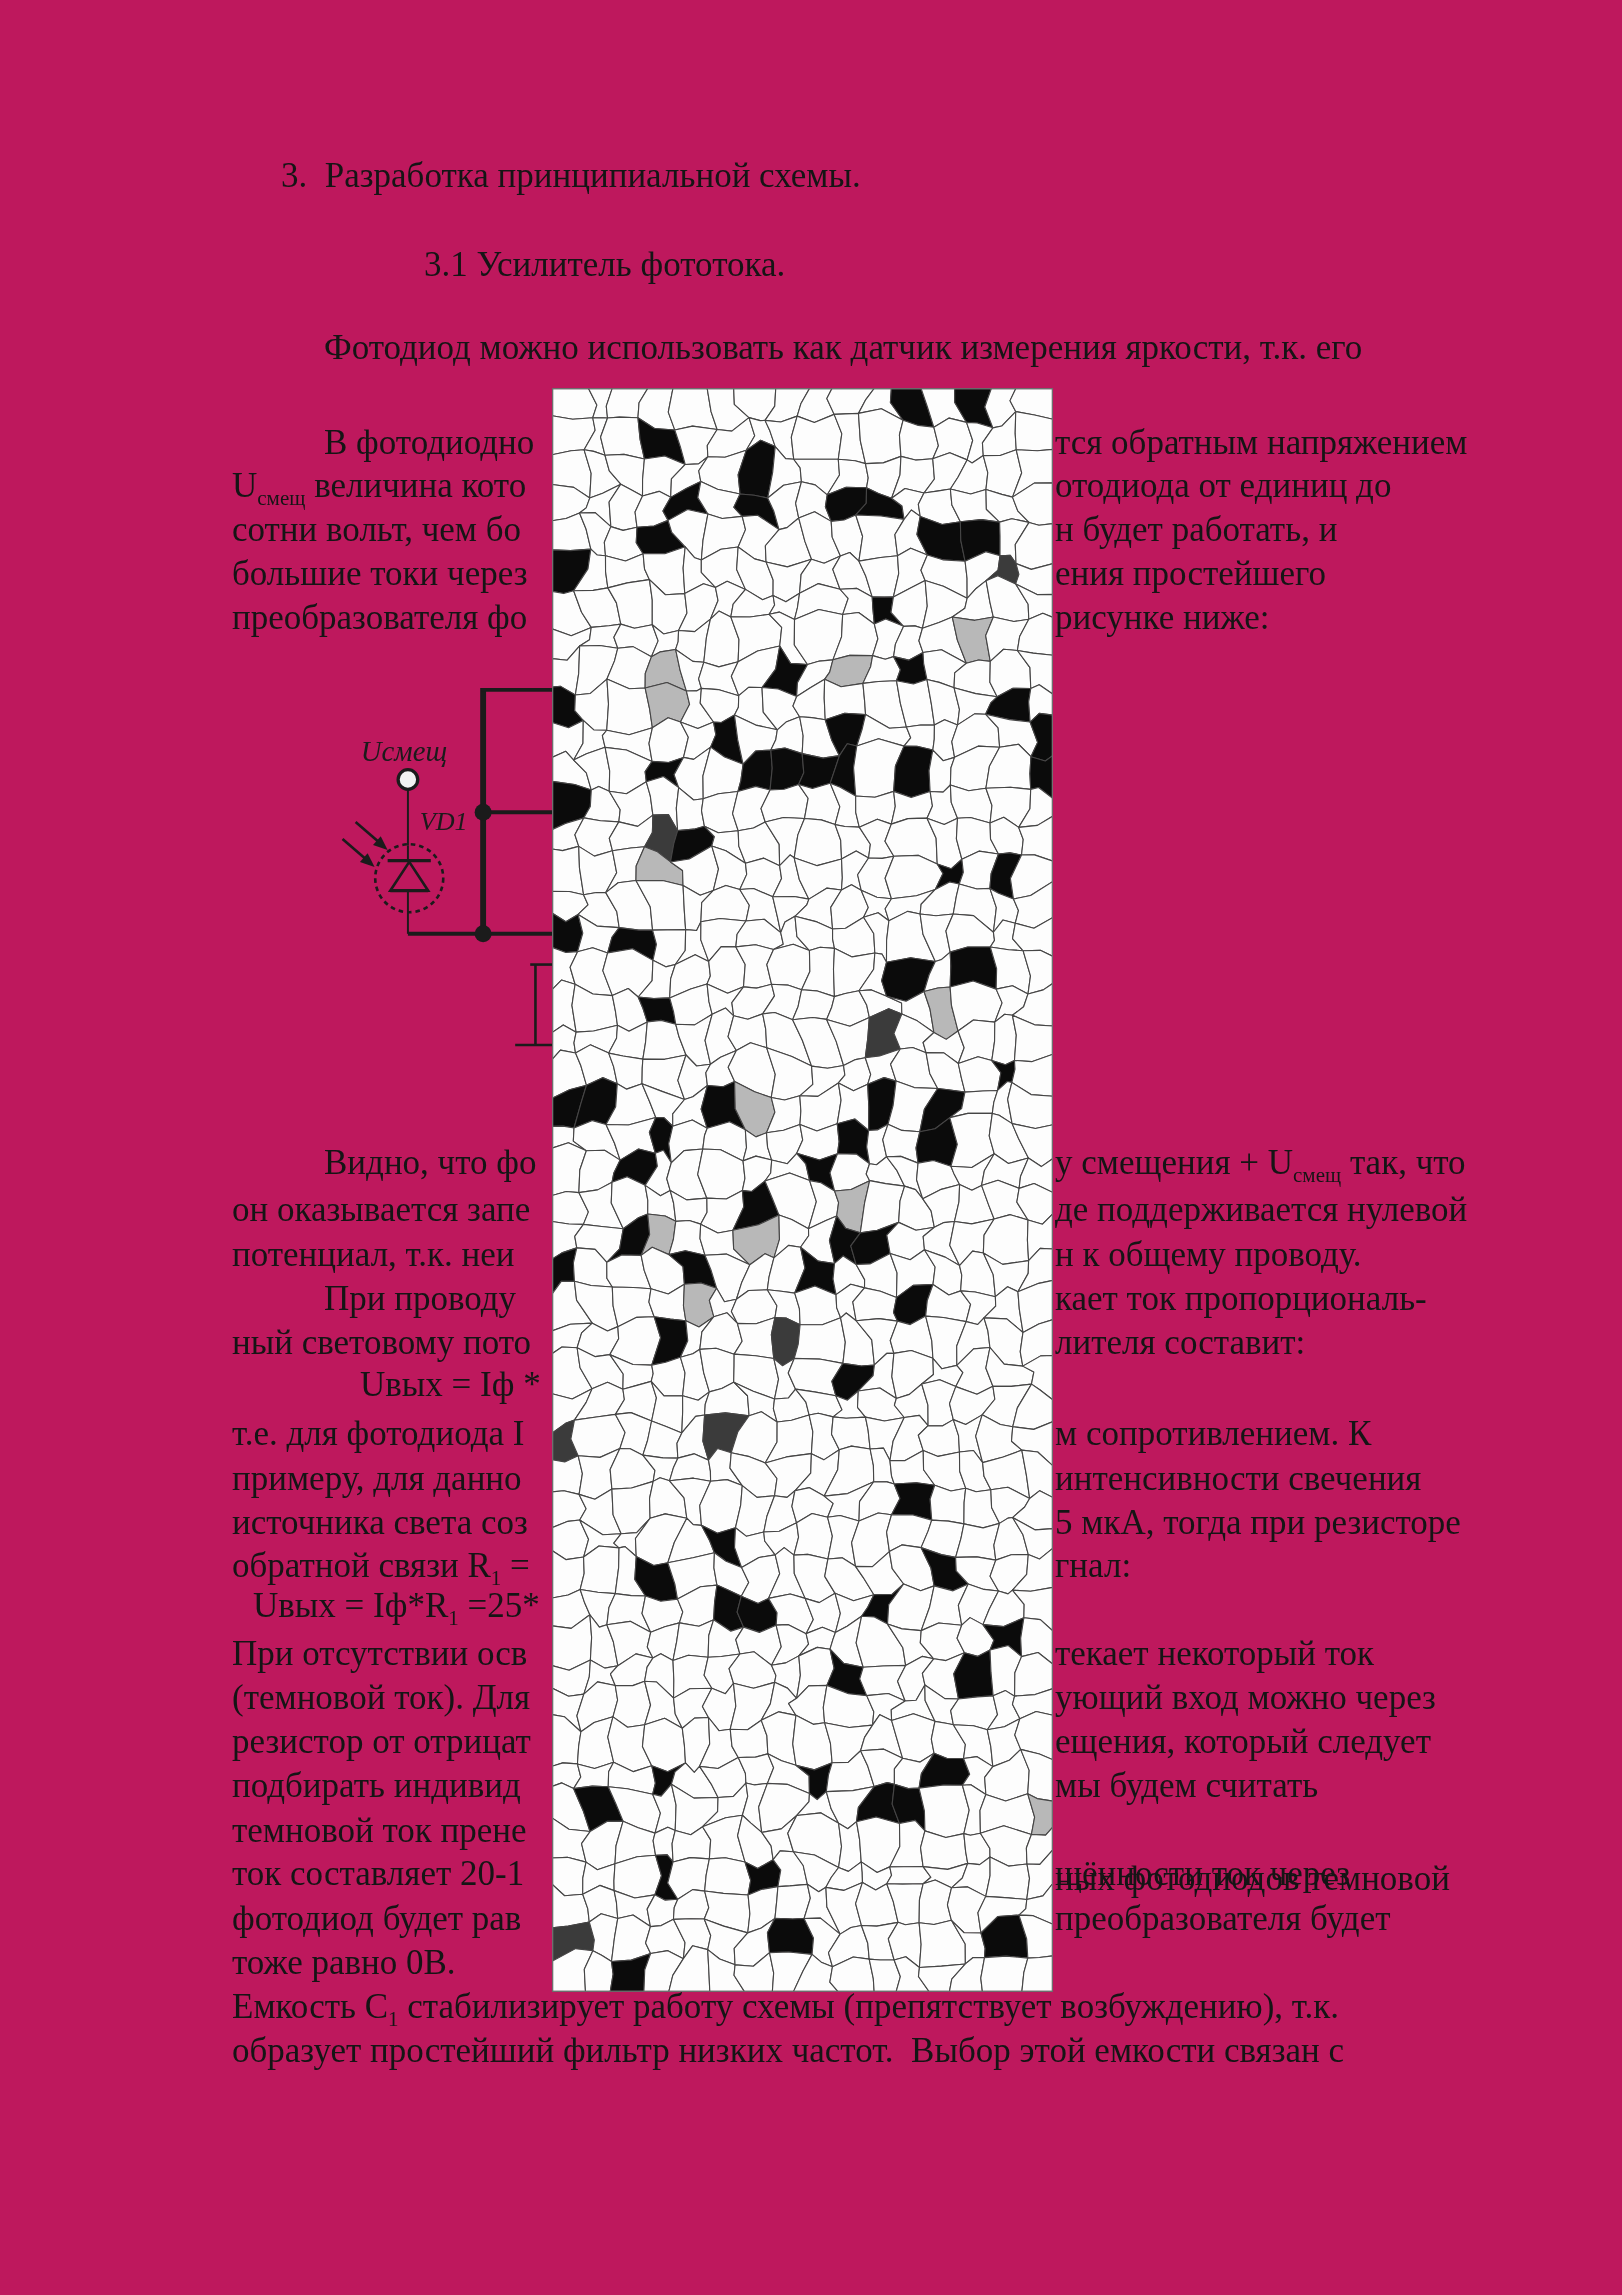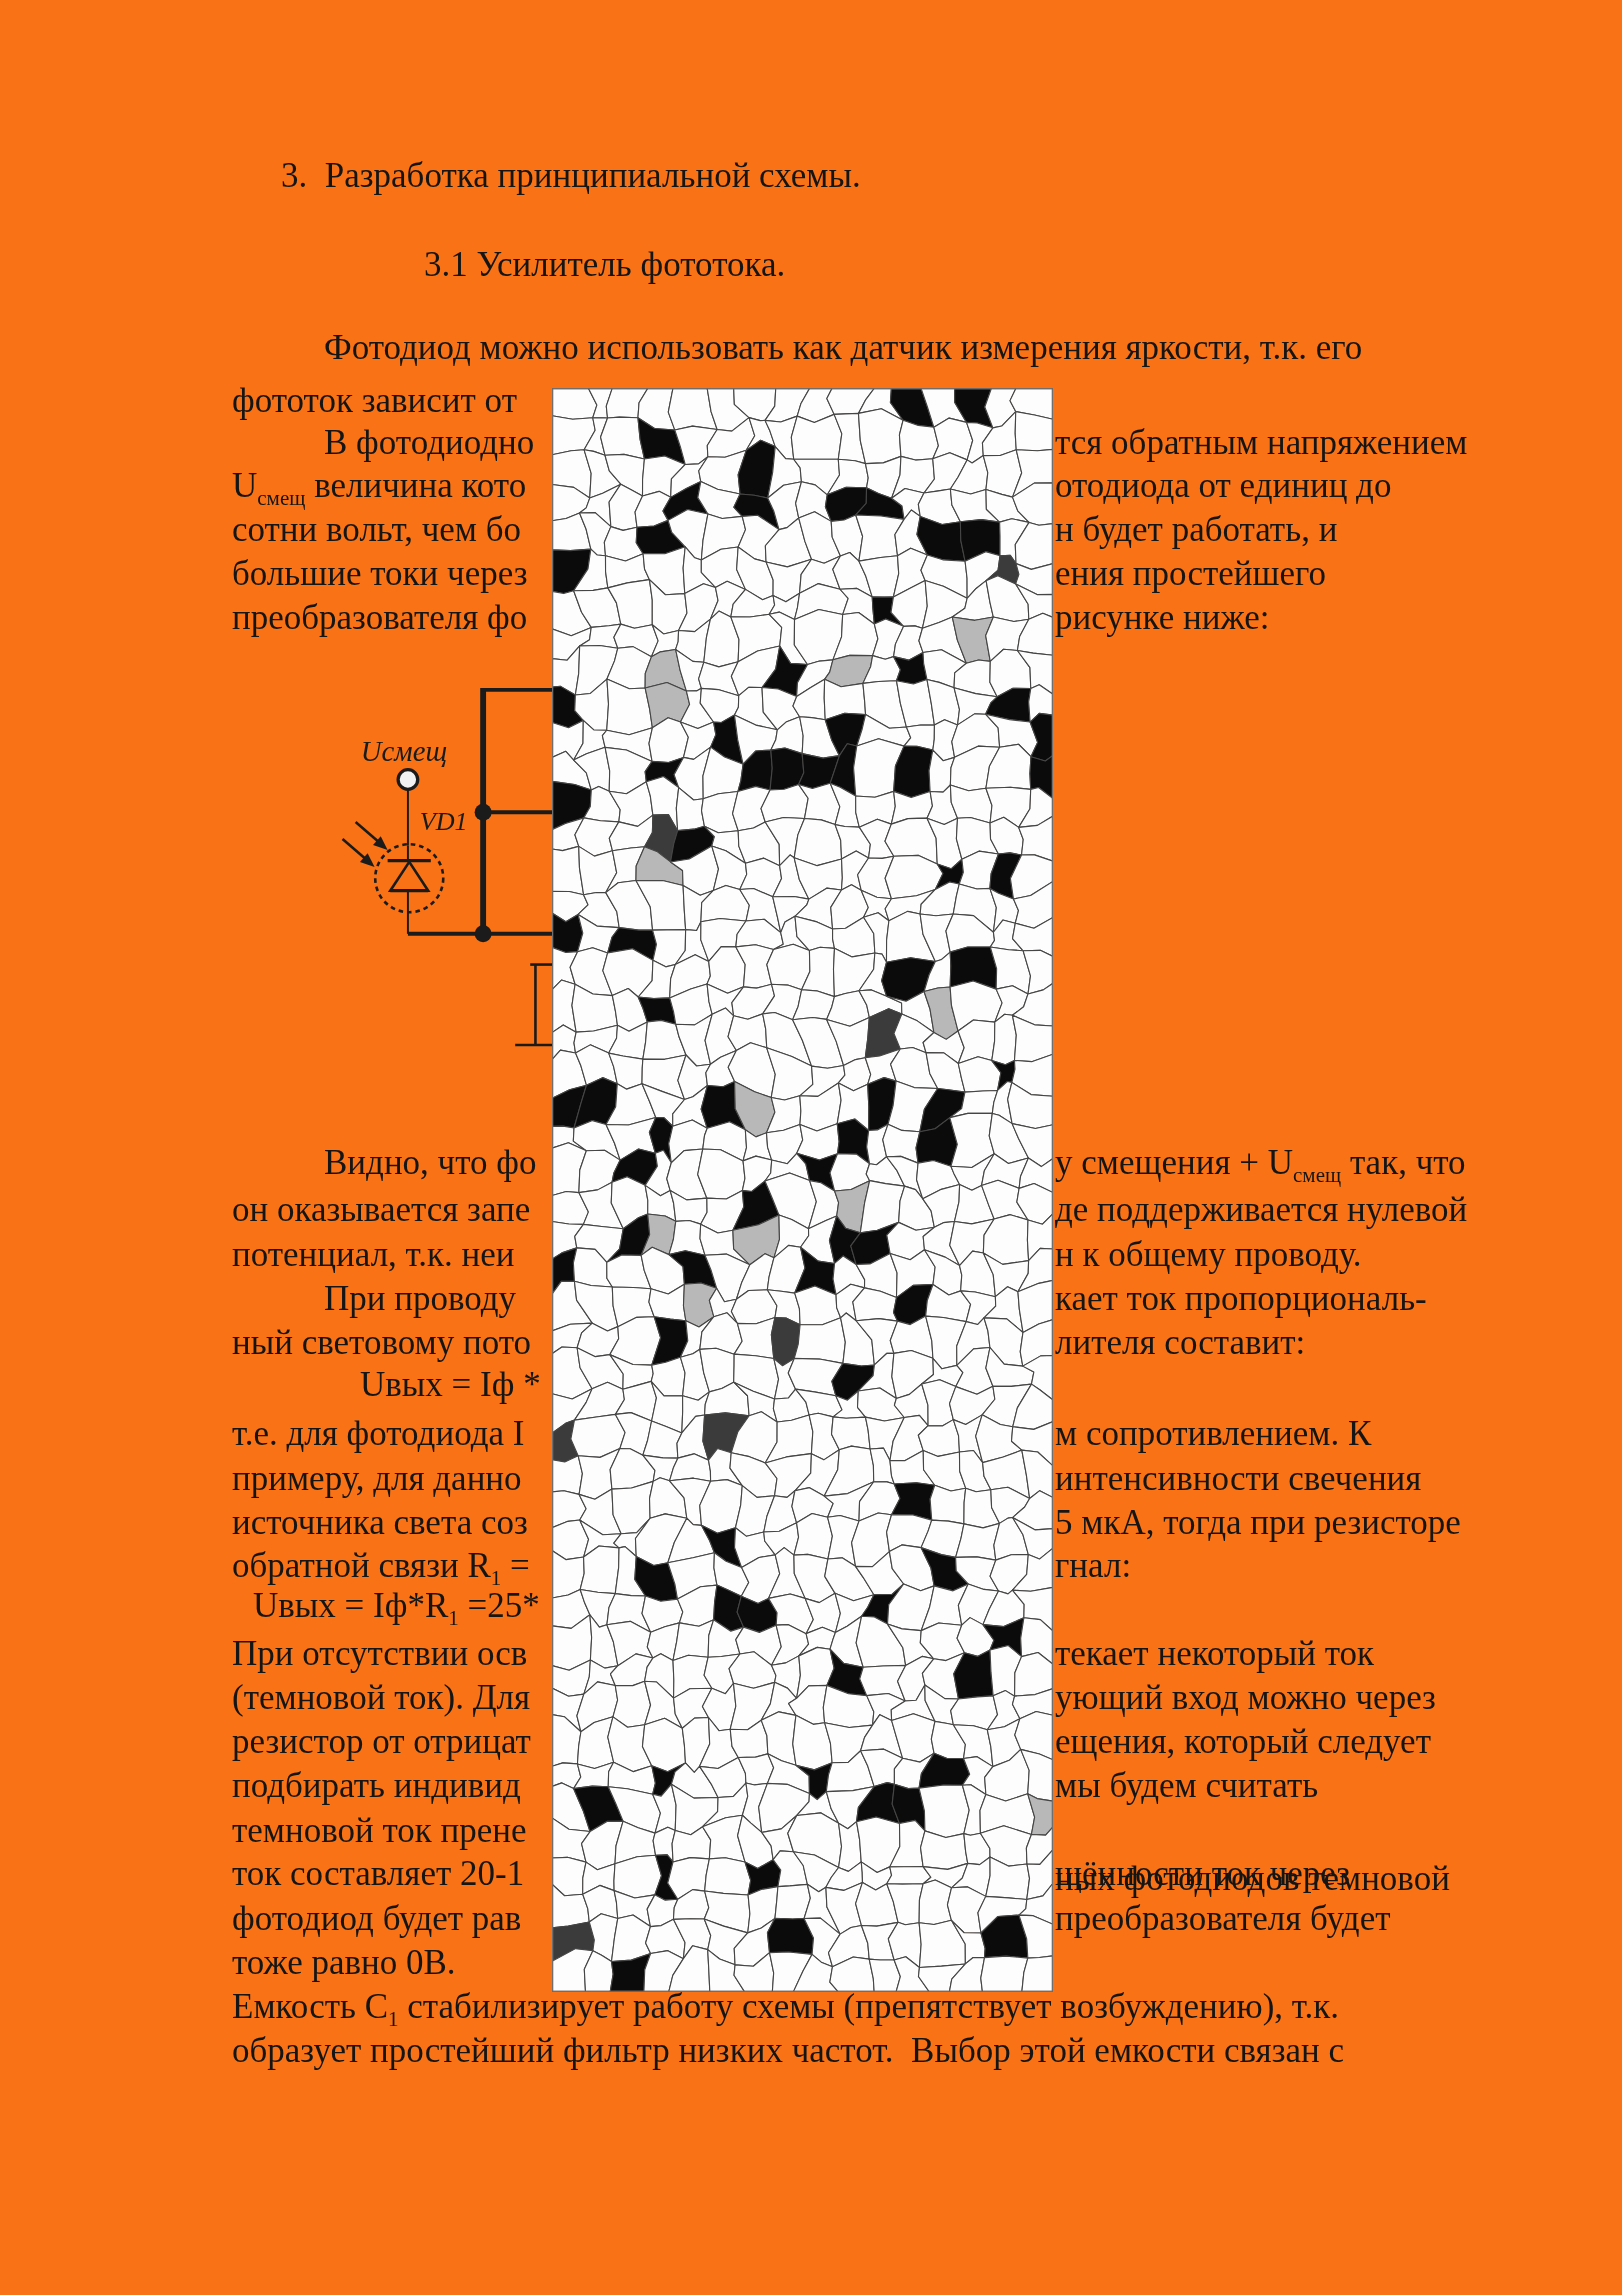--- a/index.html
+++ b/index.html
@@ -1,19 +1,19 @@
 <!DOCTYPE html>
 <html style="font-size:10.5px"><head>
 <meta charset="utf-8">
 <style>
   html,body{margin:0;padding:0;background:#9a9a9a;}
   .page{
     position:relative;
     width:1623px;height:2295px;
-    background:#f97316;
+    background:#be185d;
     overflow:hidden;
     font-family:"Liberation Serif", serif;
     color:#151515;
   }
   .tline{
     position:absolute;left:0;top:0;width:100%;
     font-size:35px;line-height:39px;height:39px;
     white-space:pre;
   }
   .frag{position:absolute;top:0;white-space:pre;}
@@ -65,21 +65,20 @@
         <line x1="818" y1="1475" x2="818" y2="1598" stroke-width="4"></line>
         <line x1="810" y1="1475" x2="852" y2="1475" stroke-width="4"></line>
         <line x1="787" y1="1598" x2="852" y2="1598" stroke-width="4"></line>
       </g>
     </g>
     <text x="551" y="1163" font-size="44" font-style="italic" fill="#1b1b1b">Uсмещ</text>
     <text x="641" y="1270" font-size="40" font-style="italic" fill="#1b1b1b">VD1</text>
   </svg>
 
 <div class="tline txt-layer" style="top: 328px;"><span class="frag" style="left: 324px;">Фотодиод можно использовать как датчик измерения яркости, т.к. его</span></div>
-    <div class="tline txt-layer" style="top: 381px;"><span class="frag" style="left: 232px;">фототок зависит от</span></div>
     <div class="tline txt-layer" style="top: 423px;"><span class="frag" style="left: 324px;">В фотодиодно</span><span class="frag" style="left: 1055px;">тся обратным напряжением</span></div>
     <div class="tline txt-layer" style="top: 466px;"><span class="frag" style="left: 232px;">U<sub>смещ</sub> величина кото</span><span class="frag" style="left: 1055px;">отодиода от единиц до</span></div>
     <div class="tline txt-layer" style="top: 510px;"><span class="frag" style="left: 232px;">сотни вольт, чем бо</span><span class="frag" style="left: 1055px;">н будет работать, и</span></div>
     <div class="tline txt-layer" style="top: 554px;"><span class="frag" style="left: 232px;">большие токи через</span><span class="frag" style="left: 1055px;">ения простейшего</span></div>
     <div class="tline txt-layer" style="top: 598px;"><span class="frag" style="left: 232px;">преобразователя фо</span><span class="frag" style="left: 1055px;">рисунке ниже:</span></div>
     <div class="tline txt-layer" style="top: 1143px;"><span class="frag" style="left: 324px;">Видно, что фо</span><span class="frag" style="left: 1055px;">у смещения + U<sub>смещ</sub> так, что</span></div>
     <div class="tline txt-layer" style="top: 1190px;"><span class="frag" style="left: 232px;">он оказывается запе</span><span class="frag" style="left: 1055px;">де поддерживается нулевой</span></div>
     <div class="tline txt-layer" style="top: 1235px;"><span class="frag" style="left: 232px;">потенциал, т.к. неи</span><span class="frag" style="left: 1055px;">н к общему проводу.</span></div>
     <div class="tline txt-layer" style="top: 1279px;"><span class="frag" style="left: 324px;">При проводу</span><span class="frag" style="left: 1055px;">кает ток пропорциональ-</span></div>
     <div class="tline txt-layer" style="top: 1323px;"><span class="frag" style="left: 232px;">ный световому пото</span><span class="frag" style="left: 1055px;">лителя составит:</span></div>

